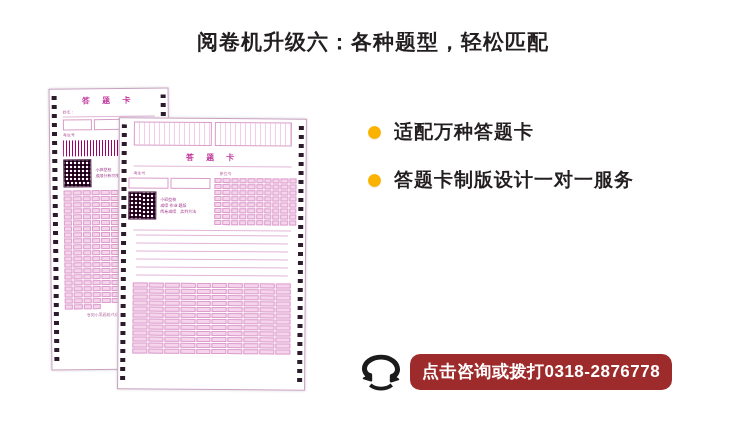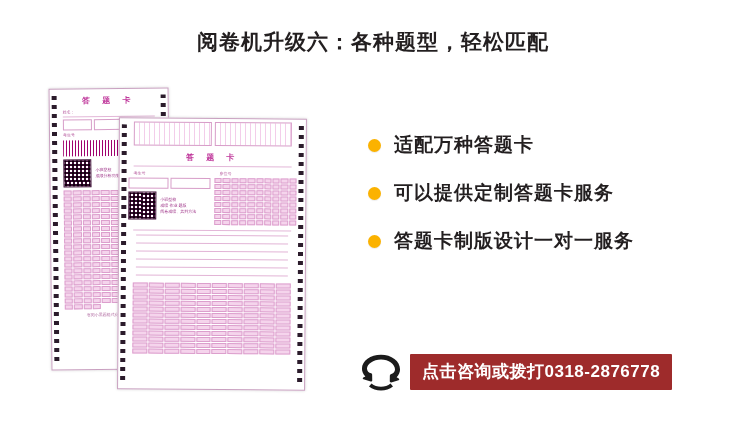--- a/index.html
+++ b/index.html
@@ -111,21 +111,21 @@
   .sh-hdr-blocks{
     display:flex;gap:3px;margin:3px 5px;
   }
   .sh-hdr-blocks .blk{
     flex:1;border:1px solid #d79dc8;height:22px;
     background:repeating-linear-gradient(90deg,transparent 0 4px,#f3cdea 4px 5px);
   }
   
   .features{
     position:absolute;
-    left:368px; top:132px;
+    left:368px; top:119px;
     width:360px;
   }
   .feature{
     display:flex;align-items:center;
     margin-bottom:22px;
   }
   .dot{
     width:13px;height:13px;border-radius:50%;
     background:#fbb200;flex:0 0 auto;margin-right:13px;
     box-shadow:0 1px 1px rgba(0,0,0,.08);
@@ -147,21 +147,21 @@
     display:block;
   }
   .cta-bar{
     background:#9e2b2b;
     color:#ffffff;
     font-size:17px;
     font-weight:bold;
     padding:6px 12px 7px 12px;
     letter-spacing:0.5px;
     white-space:nowrap;
-    border-radius:1px;
+    border-radius:10px;
   }
 </style>
 </head>
 <body>
 
 <div class="title">阅卷机升级六：各种题型，轻松匹配</div>
 
 <div class="sheets">
 
   <div class="sheet sheet-back">
@@ -632,24 +632,20 @@
   </div>
 </div>
 
 <div class="features">
   <div class="feature">
     <span class="dot"></span>
     <span class="feature-text">适配万种答题卡</span>
   </div>
   <div class="feature">
     <span class="dot"></span>
-    <span class="feature-text">可以提供定制答题卡服务</span>
-  </div>
-  <div class="feature">
-    <span class="dot"></span>
     <span class="feature-text">答题卡制版设计一对一服务</span>
   </div>
 </div>
 
 <div class="cta">
   <svg class="phone-icon" viewBox="0 0 48 42">
     <g fill="#1b1b1b">
       <path d="M24 3C13 3 4 9.5 4 17.5c0 3 1.3 5.8 3.6 8.1l-2.2 1.2c-.8.4-.7 1.6.2 1.9l7.6 2.3c.8.2 1.6-.4 1.6-1.2l-.1-6.2c0-.6-.4-1.1-1-1.2-2.6-.6-4.4-2.6-4.4-4.9C9.3 13 15.9 8 24 8s14.7 5 14.7 10.5c0 2.3-1.8 4.3-4.4 4.9-.6.1-1 .6-1 1.2l-.1 6.2c0 .8.8 1.4 1.6 1.2l7.6-2.3c.9-.3 1-1.5.2-1.9l-2.2-1.2c2.3-2.3 3.6-5.1 3.6-8.1C44 9.5 35 3 24 3z"></path>
       <path d="M14 33c2.8 2.2 6.2 3.4 10 3.4s7.2-1.2 10-3.4l2.6 3.2c-3.5 2.8-7.8 4.3-12.6 4.3s-9.1-1.5-12.6-4.3L14 33z"></path>
     </g>

